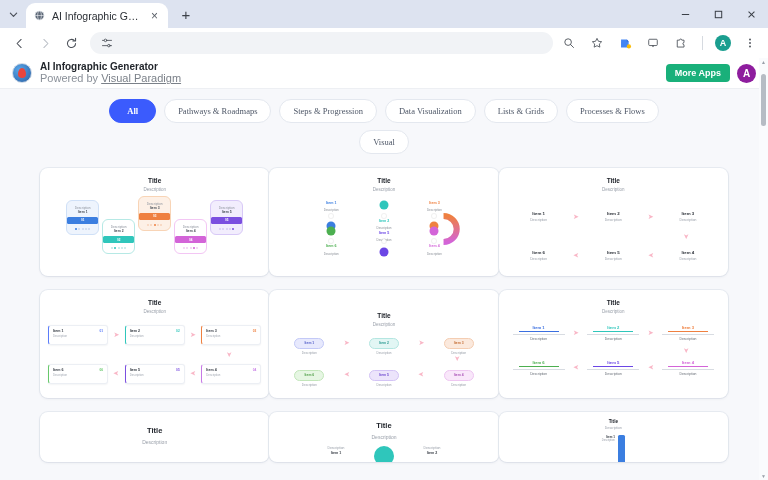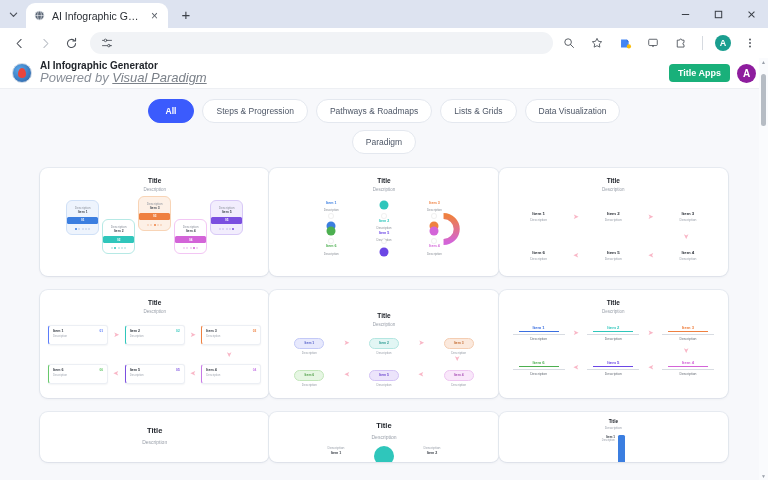--- a/index.html
+++ b/index.html
@@ -76,34 +76,34 @@
   }
   .logo {
     width:20px; height:20px; border-radius:50%;
     background:radial-gradient(circle at 35% 32%, #5aa6e8 0%, #3d7fc4 55%, #2f63a0 100%);
     display:flex; align-items:center; justify-content:center; flex:none;
     border:1px solid #cfd9e6;
   }
   .logo-pin { width:8px; height:10px; background:#e8453c; border-radius:50% 50% 50% 50%/60% 60% 40% 40%; }
   .brand { display:flex; flex-direction:column; line-height:1.15; }
   .brand-name { font-size:10px; font-weight:bold; color:#22262c; }
-  .brand-sub { font-size:13px; color:#8a9099;font-style:italic; }
+  .brand-sub { font-size:11px; color:#8a9099; }
   .brand-sub a { color:#7b8189; text-decoration:underline; }
   .hdr-right { margin-left:auto; display:flex; align-items:center; gap:7px; }
   .more-apps {
     background:#19b07a; color:#fff; font-size:9px; font-weight:bold;
     padding:4px 9px; border-radius:4px; white-space:nowrap;
   }
   .user-av {
     width:19px; height:19px; border-radius:50%; background:#8e1d9e; color:#fff;
     font-size:10px; font-weight:bold; display:flex; align-items:center; justify-content:center;
   }
 
   
-  .chips-wrap { padding:10px 24px 6px; }
+  .chips-wrap { padding:10px 24px 6px;font-family:Liberation Serif, serif; }
   .chips-row { display:flex; justify-content:center; gap:8px; flex-wrap:wrap; }
   .chip {
     font-size:8.5px; color:#4e5767; background:#ffffff; border:1px solid #e4e8ef;
     border-radius:13px; padding:6px 13px; white-space:nowrap;
   }
   .chip.active { background:#3b5bfd; color:#ffffff; border-color:#3b5bfd; font-weight:bold; padding:6px 17px; }
 
   
   .grid {
     padding:8px 40px 16px; display:grid; grid-template-columns:repeat(3, 1fr);
@@ -314,35 +314,36 @@
 
     <div class="site-header">
       <div class="logo">
         <div class="logo-pin"></div>
       </div>
       <div class="brand">
         <div class="brand-name">AI Infographic Generator</div>
         <div class="brand-sub"><span>Powered by </span><a href="#">Visual Paradigm</a></div>
       </div>
       <div class="hdr-right">
-        <div class="more-apps">Title Apps</div>
+        <div class="more-apps">More Apps</div>
         <div class="user-av">A</div>
       </div>
     </div>
 
     <div class="chips-wrap">
       <div class="chips-row">
         <div class="chip active">All</div>
+        <div class="chip">Pathways &amp; Roadmaps</div>
         <div class="chip">Steps &amp; Progression</div>
-        <div class="chip">Pathways &amp; Roadmaps</div>
+        <div class="chip">Data Visualization</div>
         <div class="chip">Lists &amp; Grids</div>
-        <div class="chip">Data Visualization</div>
+        <div class="chip">Processes &amp; Flows</div>
       </div>
       <div class="chips-row" style="margin-top:7px;">
-        <div class="chip">Paradigm</div>
+        <div class="chip">Visual</div>
       </div>
     </div>
 
     <div class="grid">
 
       <div class="card">
         <div class="card-title">Title</div>
         <div class="card-desc">Description</div>
         <div class="tA">
           <div class="tA-col" style="align-items:flex-start;">

